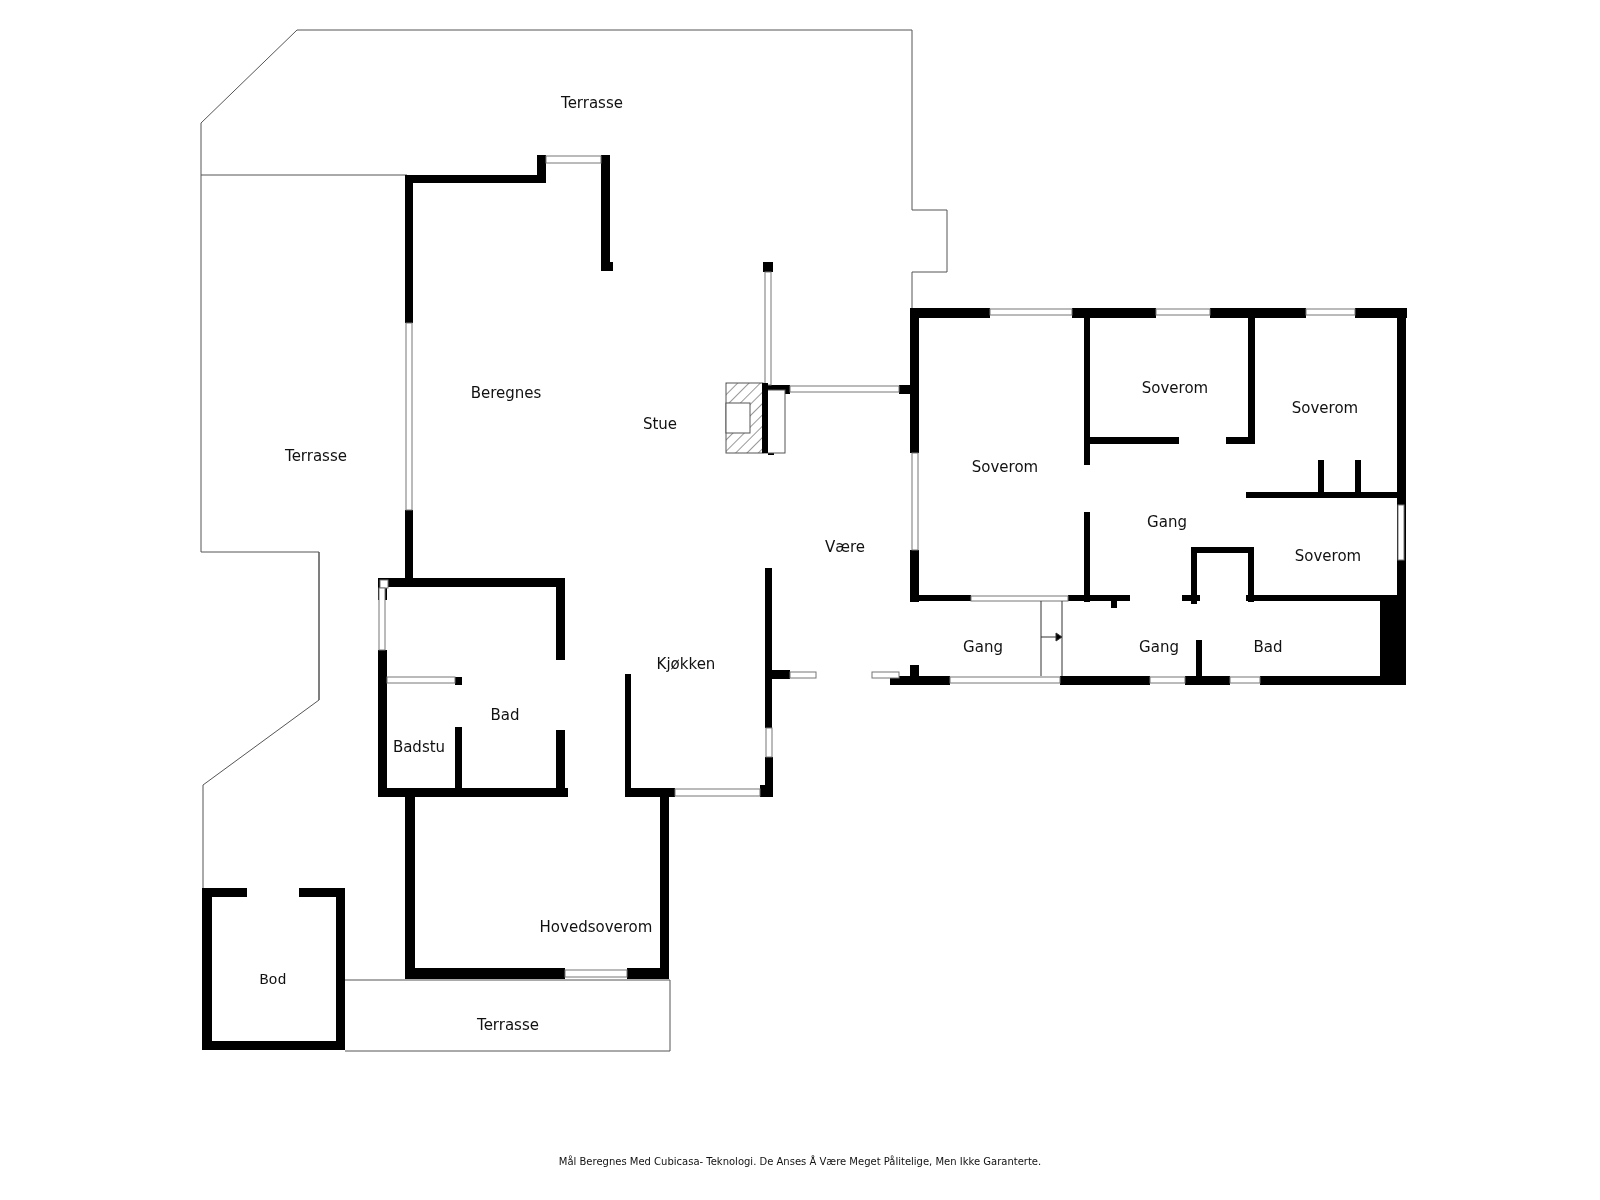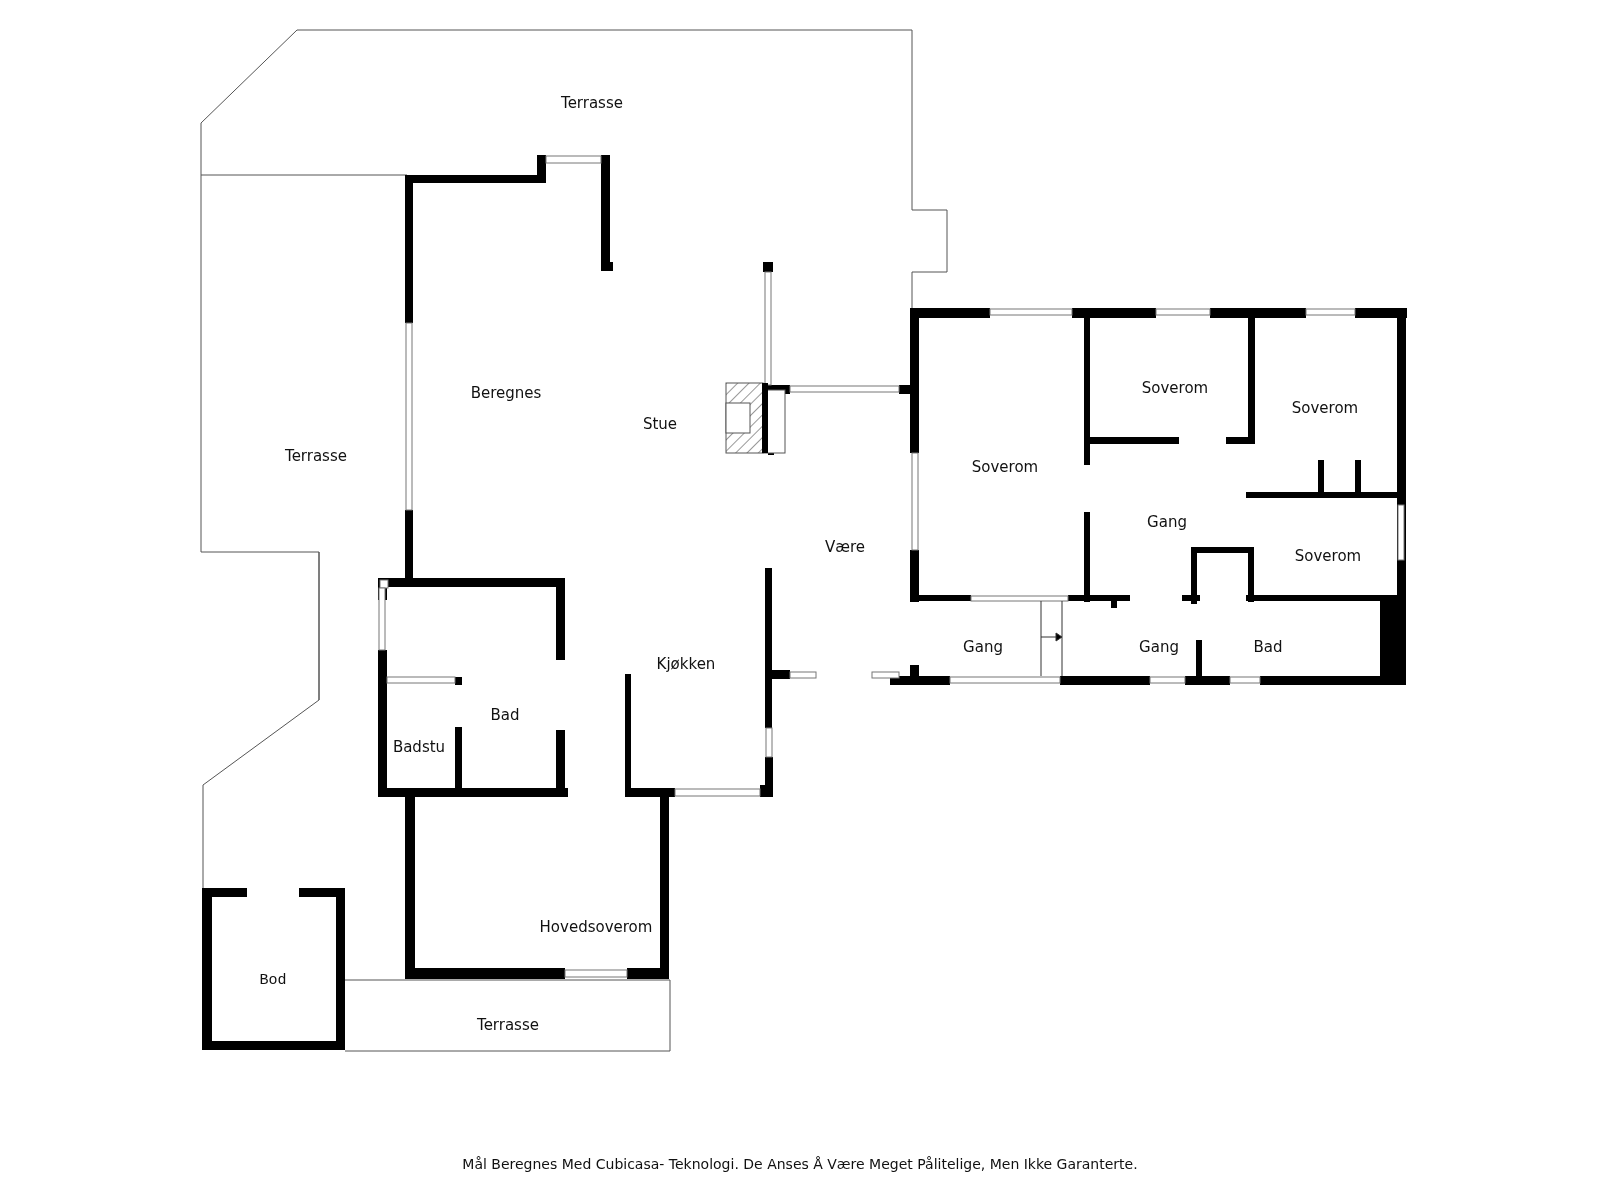--- a/index.html
+++ b/index.html
@@ -1,19 +1,19 @@
 <!DOCTYPE html>
 <html><head>
 <meta charset="utf-8">
 <style>
   html, body { margin: 0; padding: 0; background: #ffffff; }
   body { width: 1600px; height: 1200px; position: relative; overflow: hidden; font-family: "DejaVu Sans", sans-serif; }
   #plan { position: absolute; left: 0; top: 0; width: 1600px; height: 1200px; }
   .label { position: absolute; font-size: 15px; color: #111; white-space: nowrap; transform: translate(-50%, -50%); text-align: right; }
-  .footer { position: absolute; left: 0; width: 1600px; top: 1156px; text-align: center; font-size: 14px; color: #111; }
+  .footer { position: absolute; left: 0; width: 1600px; top: 1156px; text-align: center; font-size: 10px; color: #111; }
 </style>
 </head>
 <body>
 
 <svg id="plan" viewBox="0 0 1600 1200" xmlns="http://www.w3.org/2000/svg">
 
   <g fill="none" stroke="#555" stroke-width="1">
     <polyline points="201,175 201,123 297,30 912,30 912,210 947,210 947,272 912,272 912,310"></polyline>
     <line x1="201" y1="175" x2="407" y2="175"></line>
     <polyline points="201,175 201,552 319,552 319,700 203,785 203,893"></polyline>

